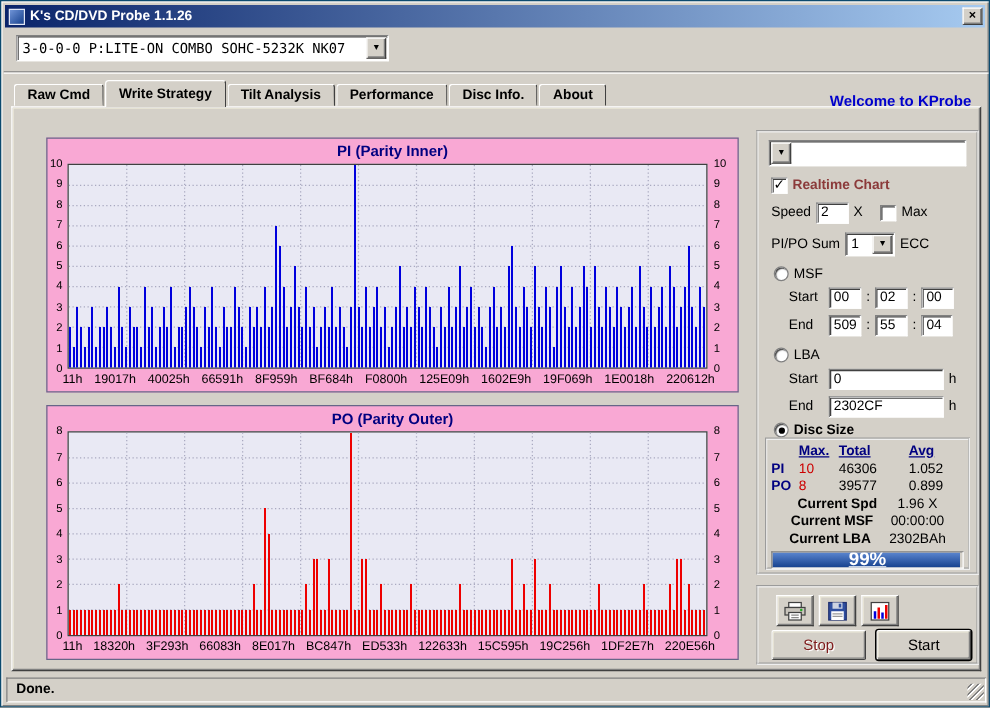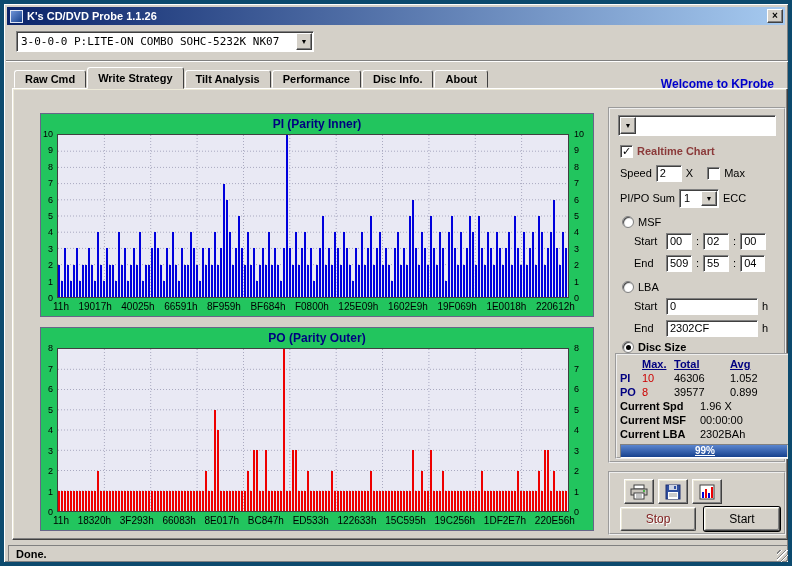--- a/index.html
+++ b/index.html
@@ -1,20 +1,20 @@
 <!DOCTYPE html>
 <html><head>
 <meta charset="utf-8">
 <style>
   * { box-sizing: border-box; margin: 0; padding: 0; }
   html,body { background:#808080; }
   body { font-family:"Liberation Sans","DejaVu Sans",sans-serif; font-size:11px; color:#000; }
 
   .window { position:relative; width:792px; height:566px; background:#d4d0c8;
-    border:4px solid #0c4a6e;
+    border:1px solid #0c4a6e;
     box-shadow: inset 1px 1px 0 #ffffff, inset -1px -1px 0 #808080; overflow:hidden; }
 
   
   .titlebar { position:absolute; left:3px; top:3px; right:3px; height:18px;
     background:linear-gradient(to right,#0a246a,#a6caf0);
     display:flex; align-items:center; padding:0 2px 0 3px; }
   .title-text { color:#fff; font-weight:bold; font-size:11px; margin-left:4px; flex:1;
     white-space:nowrap; overflow:hidden; }
   .app-ic { width:13px; height:13px; background:linear-gradient(135deg,#6f93d6,#16418e);
     border:1px solid #dfe6f5; flex:0 0 auto; }
@@ -45,21 +45,21 @@
     border-top-left-radius:3px; border-top-right-radius:3px; margin-right:1px; cursor:default; }
   .tab.active { height:22px; line-height:20px; margin-bottom:-1px; position:relative; z-index:4;
     border-bottom:1px solid #d4d0c8; }
 
   
   .tabpage { position:absolute; left:8px; top:84px; width:776px; height:452px;
     background:#d4d0c8; border:1px solid; border-color:#fff #404040 #404040 #fff;
     box-shadow: inset -1px -1px 0 #808080, inset 1px 1px 0 #ece9d8; z-index:1; }
 
   
-  .chart { position:absolute; background:#22c55e; border:1px solid #666688; }
+  .chart { position:absolute; background:#f9a8d4; border:1px solid #666688; }
   .chart-title { text-align:center; color:#000080; font-weight:bold; font-size:12px; padding-top:3px; }
   .chart-body { position:absolute; left:0; right:0; top:20px; bottom:18px; }
   .yl { position:absolute; left:0; top:0; bottom:0; width:15px; }
   .yr { position:absolute; right:0; top:0; bottom:0; width:22px; }
   .yt { position:absolute; font-size:9px; transform:translateY(50%); line-height:9px; }
   .yt.l { right:3px; } .yt.r { left:3px; }
   .plot { position:absolute; left:16px; right:24px; top:0; bottom:0;
     border:1px solid #404040; background:#e9e9f4; }
   .plot svg { position:absolute; left:0; top:0; }
   .xaxis { position:absolute; left:12px; right:18px; bottom:2px; height:13px;
@@ -82,28 +82,28 @@
   .maroon { color:#8b3a3a; font-weight:bold; }
   .mode-sel { flex:1; margin:1px; background:#000080; color:#fff; padding:1px 3px;
     white-space:nowrap; overflow:hidden; }
 
   
   .stats { position:absolute; border:2px groove #efefef; padding:2px 3px; background:#d4d0c8; }
   .sgrid { display:grid; grid-template-columns:22px 32px 56px 46px; line-height:14px; }
   .sh { color:#000080; font-weight:bold; text-decoration:underline; }
   .sn { color:#000080; font-weight:bold; }
   .sv.red { color:#cc0000; }
-  .crow { display:flex; line-height:14px; }
+  .crow { display:flex; line-height:14px;justify-content:center; }
   .cl { width:80px; font-weight:bold; }
   .pbar { position:relative; height:14px; margin-top:3px; border:1px solid;
     border-color:#808080 #fff #fff #808080; background:#d4d0c8; overflow:hidden; }
   .pfill { position:absolute; left:0; top:0; bottom:0;
     background:linear-gradient(#5a85cf,#16418e); }
   .ptext { position:absolute; left:0; right:0; top:0; bottom:0; color:#fff; font-weight:bold;
-    font-size:10px; text-align:center; line-height:12px; z-index:2;text-decoration:underline; }
+    font-size:15px; text-align:center; line-height:12px; z-index:2;text-decoration:underline; }
 
   
   .btn { background:#d4d0c8; border:1px solid; border-color:#fff #404040 #404040 #fff;
     box-shadow: inset -1px -1px 0 #808080, inset 1px 1px 0 #ece9d8;
     display:inline-flex; align-items:center; justify-content:center; cursor:default; }
   .icon-btn { position:absolute; width:30px; height:25px; }
   .cmd { position:absolute; height:24px; font-size:12px; border-radius:2px; }
   .cmd.disabled { color:#7f1d1d; text-shadow:1px 1px 0 #fff; }
   .cmd.default { box-shadow: 0 0 0 1px #000, inset -1px -1px 0 #808080, inset 1px 1px 0 #ece9d8; }
 
@@ -679,21 +679,21 @@
         <span class="lbl">h</span>
       </div>
 
       <div class="row" style="left:12px; top:229px;">
         <span class="radio">
             <span class="dot"></span>
           </span>
         <span class="lbl" style="font-weight:bold;">Disc Size</span>
       </div>
 
-      <div class="stats" style="left:5px; top:244px; width:180px; height:106px;">
+      <div class="stats" style="left:5px; top:244px; width:164px; height:106px;">
         <div class="sgrid">
           <span class="sh"></span>
           <span class="sh">Max.</span>
           <span class="sh">Total</span>
           <span class="sh">Avg</span>
 
           <span class="sn">PI</span>
           <span class="sv red">10</span>
           <span class="sv">46306</span>
           <span class="sv">1.052</span>

